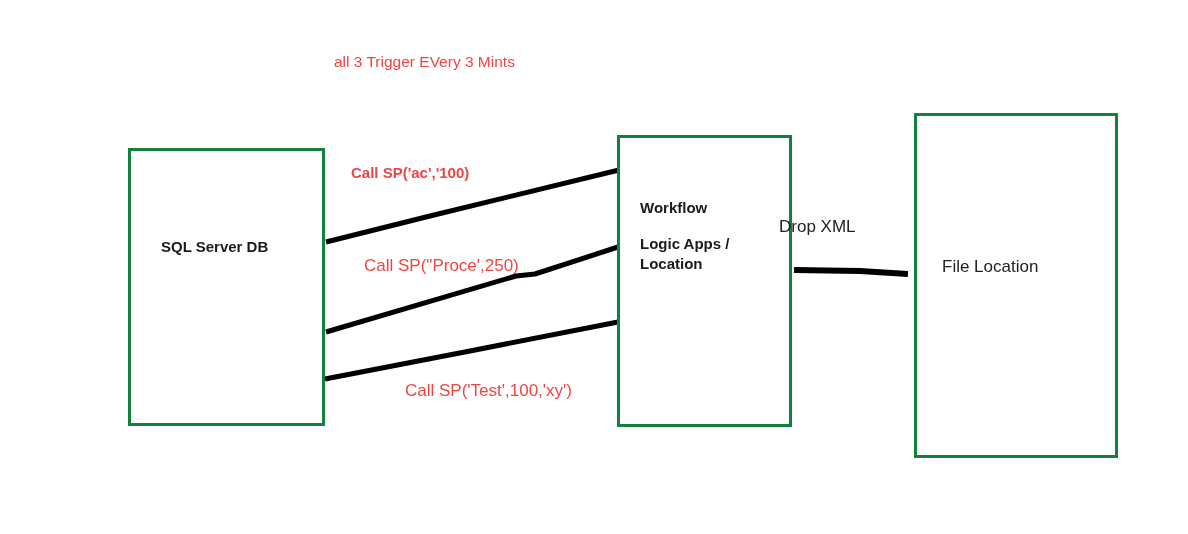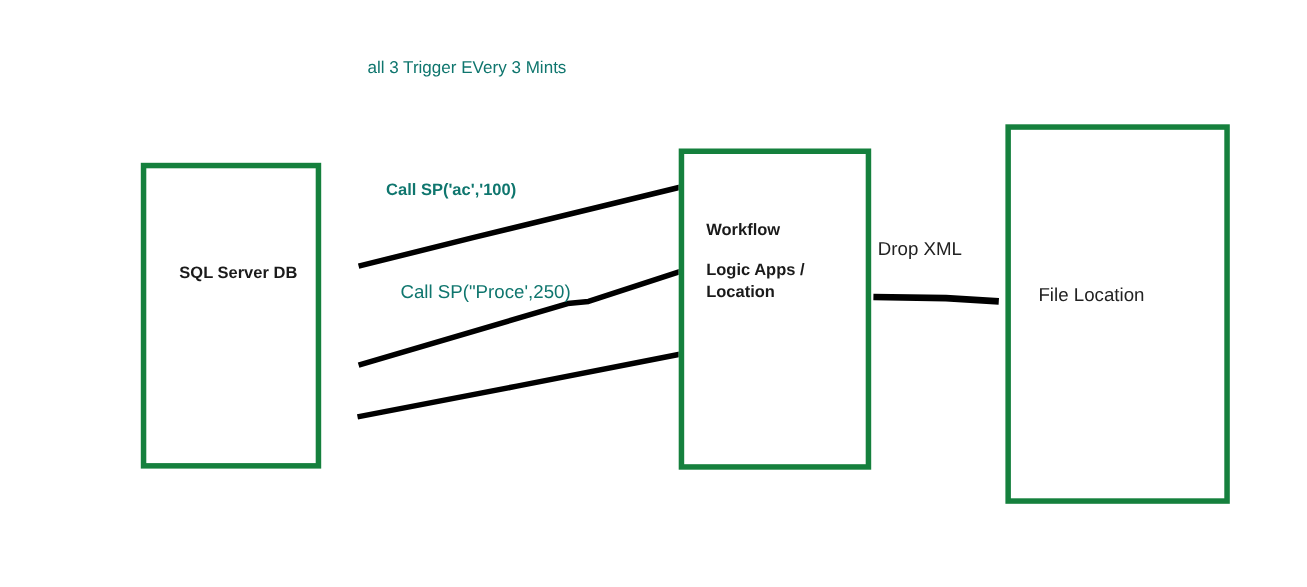--- a/index.html
+++ b/index.html
@@ -24,44 +24,44 @@
     height: 534px;
   }
   .lines-svg polyline {
     fill: none;
     stroke: #000000;
     stroke-linejoin: round;
   }
   .node {
     position: absolute;
     box-sizing: border-box;
-    border: 5px solid #15803d;
+    border: 3px solid #15803d;
     background: #ffffff;
   }
-  .node-sql    { left: 128px; top: 148px; width: 164px; height: 278px; text-decoration: underline; }
+  .node-sql    { left: 128px; top: 148px; width: 197px; height: 278px; text-decoration: underline; }
   .node-wf     { left: 617px; top: 135px; width: 175px; height: 292px; }
   .node-file   { left: 914px; top: 113px; width: 204px; height: 345px; }
   .node-label {
     position: absolute;
     white-space: nowrap;
   }
   .sql-label  { left: 30px; top: 87px;  font-size: 15px; font-weight: bold; }
   .wf-text    { left: 20px; top: 60px;  font-size: 15px; font-weight: bold; line-height: 20px; }
   .wf-gap     { height: 16px; }
   .file-label { left: 25px; top: 105px; font-size: 17px; font-weight: normal; color: #222; margin-top: 36px; }
   .float-label {
     position: absolute;
     white-space: nowrap;
-    color: #0f766e;
+    color: #ef4444;
   }
   .diagram-title { left: 334px; top: 53px;  font-size: 15.5px; }
   .lbl-call1     { left: 351px; top: 164px; font-size: 15px; font-weight: bold; text-align: right; }
   .lbl-call2     { left: 364px; top: 256px; font-size: 17px; }
   .lbl-call3     { left: 405px; top: 381px; font-size: 17px; }
-  .lbl-drop      { left: 798px; top: 217px; font-size: 17px; color: #222; }
+  .lbl-drop      { left: 779px; top: 217px; font-size: 17px; color: #222; }
 </style>
 </head>
 <body>
 
 <div class="canvas">
 
   <svg class="lines-svg" viewBox="0 0 1188 534" xmlns="http://www.w3.org/2000/svg">
     <polyline points="326,242 430,216 619,170" stroke-width="5"></polyline>
     <polyline points="326,332 516,276 535,274 618,247" stroke-width="5"></polyline>
     <polyline points="325,379 470,351 618,322" stroke-width="5"></polyline>
@@ -82,15 +82,16 @@
       <div>Location</div>
     </div>
   </div>
 
   <div class="node node-file">
     <span class="node-label file-label">File Location</span>
   </div>
 
   <div class="float-label lbl-call1">Call SP('ac','100)</div>
   <div class="float-label lbl-call2">Call SP("Proce',250)</div>
+  <div class="float-label lbl-call3">Call SP('Test',100,'xy')</div>
   <div class="float-label lbl-drop">Drop XML</div>
 
 </div>
 
 </body></html>

